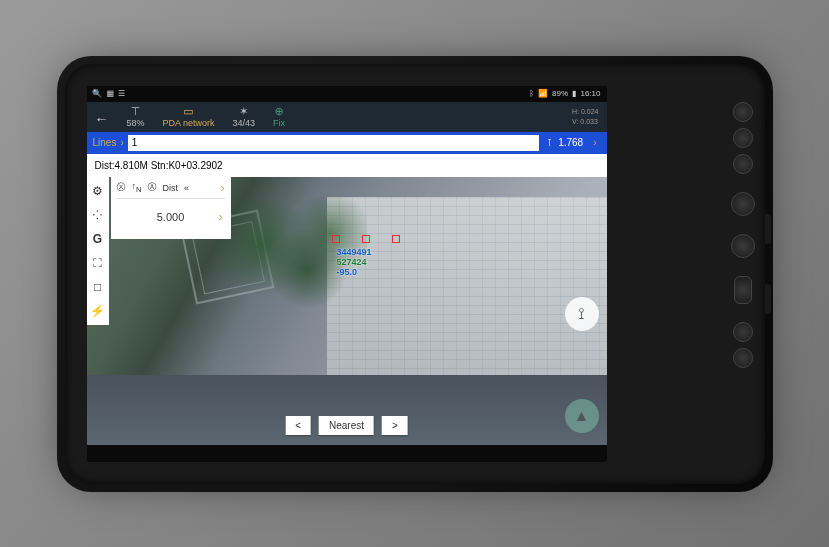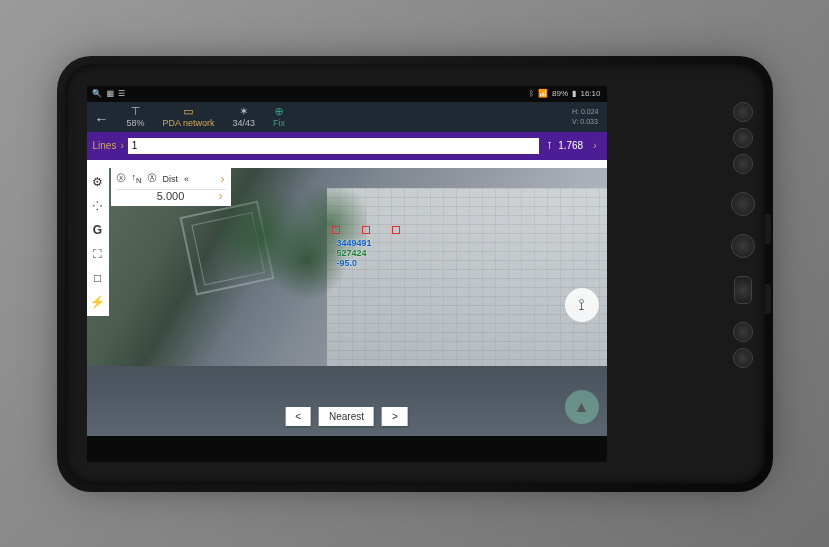--- a/index.html
+++ b/index.html
@@ -10,42 +10,42 @@
 .status-bar{height:16px;background:#0a0a0a;display:flex;align-items:center;padding:0 6px;font-size:8px;color:#ccc}
 .status-left{display:flex;gap:4px;align-items:center}
 .status-right{margin-left:auto;display:flex;gap:4px;align-items:center}
 .app-header{height:30px;background:#1f2933;display:flex;align-items:center;padding:0 8px;gap:18px;color:#bbb;font-size:9px}
 .app-header .back{color:#ddd;font-size:14px;cursor:pointer}
 .header-item{display:flex;flex-direction:column;align-items:center;gap:1px}
 .header-item .icon{font-size:11px;line-height:1}
 .accent{color:#d4a853}
 .teal{color:#3d9e7f}
 .header-right{margin-left:auto;font-size:7px;line-height:1.3;color:#999}
-.lines-bar{height:28px;background:#4c1d95;display:flex;align-items:center;padding:0 6px;font-size:10px;color:#ccc}
+.lines-bar{height:22px;background:#1d4ed8;display:flex;align-items:center;padding:0 6px;font-size:10px;color:#ccc}
 .lines-label{color:#d4a853}
 .chev{color:#d4a853;margin:0 4px}
 .lines-input{flex:1;background:#fff;color:#000;border:none;height:16px;padding:0 4px;font-size:10px}
 .lines-right{display:flex;align-items:center;gap:6px;margin-left:8px;color:#fff}
 .info-panel{background:#fff;padding:4px 8px;font-size:10px;line-height:1.5}
 .info-row{display:flex;justify-content:space-between}
 .blue{color:#0066cc}
 .map-area{position:relative;flex:1;height:268px;background:linear-gradient(120deg,#5b6f5e 0%,#4a5d50 18%,#3a4a40 25%,#6b7680 35%,#808892 45%,#969aa4 60%,#aab0b9 75%,#bcc2c9 100%)}
 .building{position:absolute;right:0;top:20px;width:280px;height:180px;background:linear-gradient(180deg,#d6dadb,#b8bec2);opacity:.85}
 .building::before{content:'';position:absolute;inset:0;background:repeating-linear-gradient(0deg,transparent 0,transparent 8px,rgba(0,0,0,.08) 8px,rgba(0,0,0,.08) 9px),repeating-linear-gradient(90deg,transparent 0,transparent 12px,rgba(0,0,0,.06) 12px,rgba(0,0,0,.06) 13px)}
 .road{position:absolute;left:0;bottom:0;width:100%;height:70px;background:linear-gradient(180deg,#4a525c,#5b6670)}
 .parking{position:absolute;left:100px;top:40px;width:80px;height:80px;border:2px solid #cbd3da;transform:rotate(-12deg);opacity:.4}
 .parking::after{content:'';position:absolute;left:10%;top:10%;width:80%;height:80%;border:1px solid #cbd3da}
 .trees{position:absolute;left:130px;top:20px;width:150px;height:120px;background:radial-gradient(circle at 30% 40%,rgba(44,88,48,.8),transparent 40%),radial-gradient(circle at 60% 60%,rgba(38,76,42,.8),transparent 35%),radial-gradient(circle at 75% 30%,rgba(48,92,52,.7),transparent 30%)}
 .sidebar{position:absolute;left:0;top:0;width:22px;background:#fff;display:flex;flex-direction:column;gap:8px;padding:6px 0;align-items:center}
 .sidebar .tool{width:16px;height:16px;display:flex;align-items:center;justify-content:center;font-size:12px;color:#333;cursor:pointer}
 .flash{color:#f4a800}
 .stake-panel{position:absolute;left:24px;top:0;background:#fff;padding:4px 6px;font-size:9px;color:#333;min-width:120px}
 .stake-row1{display:flex;align-items:center;gap:6px;border-bottom:1px solid #ddd;padding-bottom:3px}
 .stake-row1 .chev2{margin-left:auto;color:#d4a853;font-size:12px}
-.stake-row2{display:flex;align-items:center;justify-content:center;padding:0 0;font-size:11px;position:relative}
+.stake-row2{display:flex;align-items:center;justify-content:center;padding:12px 0;font-size:11px;position:relative}
 .stake-row2 .chev2{position:absolute;right:2px;color:#d4a853;font-size:12px}
 .coords{position:absolute;left:250px;top:70px;font-size:9px;color:#0b5cc4;font-weight:bold;text-shadow:0 0 2px #fff}
 .coords .y{color:#1a7d36}
 .markers{position:absolute;left:245px;top:52px}
 .marker{width:8px;height:8px;border:1px solid #d33;display:inline-block;margin-right:18px}
 .nav-buttons{position:absolute;bottom:10px;left:50%;transform:translateX(-50%);display:flex;gap:8px}
 .nav-btn{background:#fff;border:none;padding:4px 10px;font-size:10px;color:#333;cursor:pointer;box-shadow:0 1px 2px rgba(0,0,0,.3)}
 .round-btn{position:absolute;width:34px;height:34px;border-radius:50%;background:rgba(255,255,255,.85);display:flex;align-items:center;justify-content:center;font-size:16px;color:#555;cursor:pointer}
 .round-btn.top{right:8px;top:120px}
 .round-btn.bot{right:8px;bottom:12px;background:rgba(120,180,160,.6)}
@@ -106,20 +106,21 @@
       <span class="chev">›</span>
       <input class="lines-input" value="1" style="">
       <div class="lines-right">
         <span>⊺</span>
         <span>1.768</span>
         <span class="chev">›</span>
       </div>
     </div>
 
     <div class="info-panel">
+      <div>Dist:4.810M Stn:K0+03.2902</div>
     </div>
 
     <div class="map-area">
       <div class="building"></div>
       <div class="road"></div>
       <div class="parking"></div>
       <div class="trees"></div>
 
       <div class="sidebar">
         <span class="tool">⚙</span>

